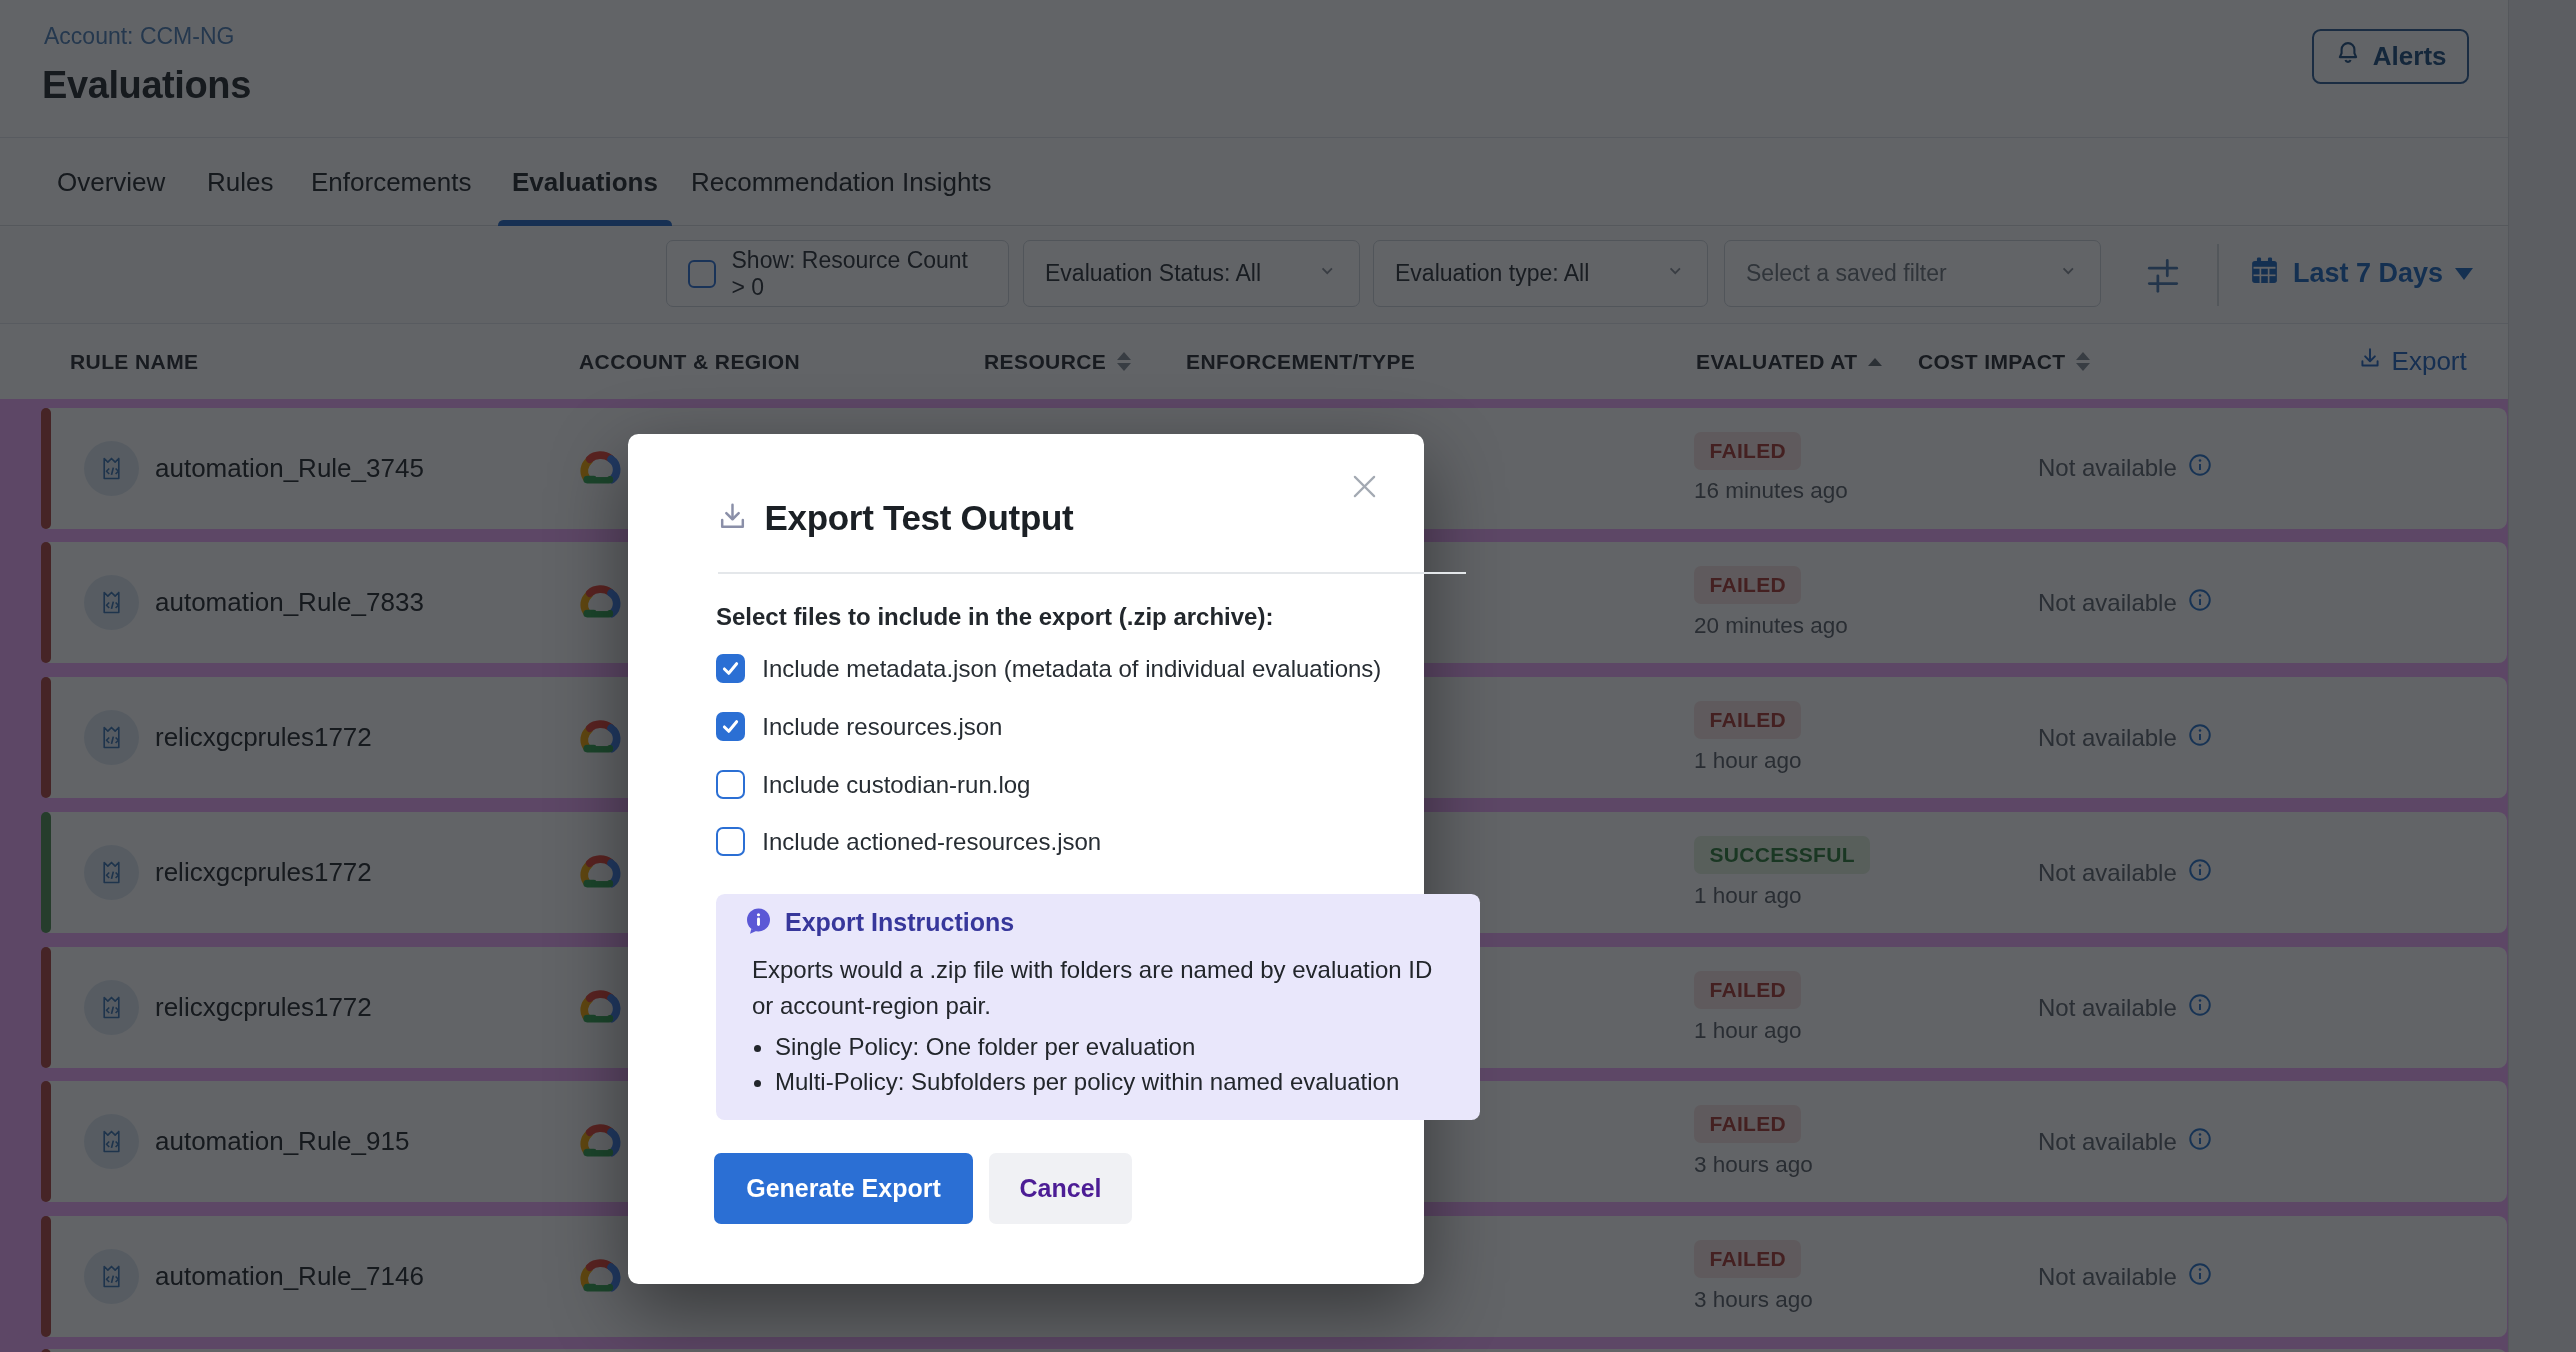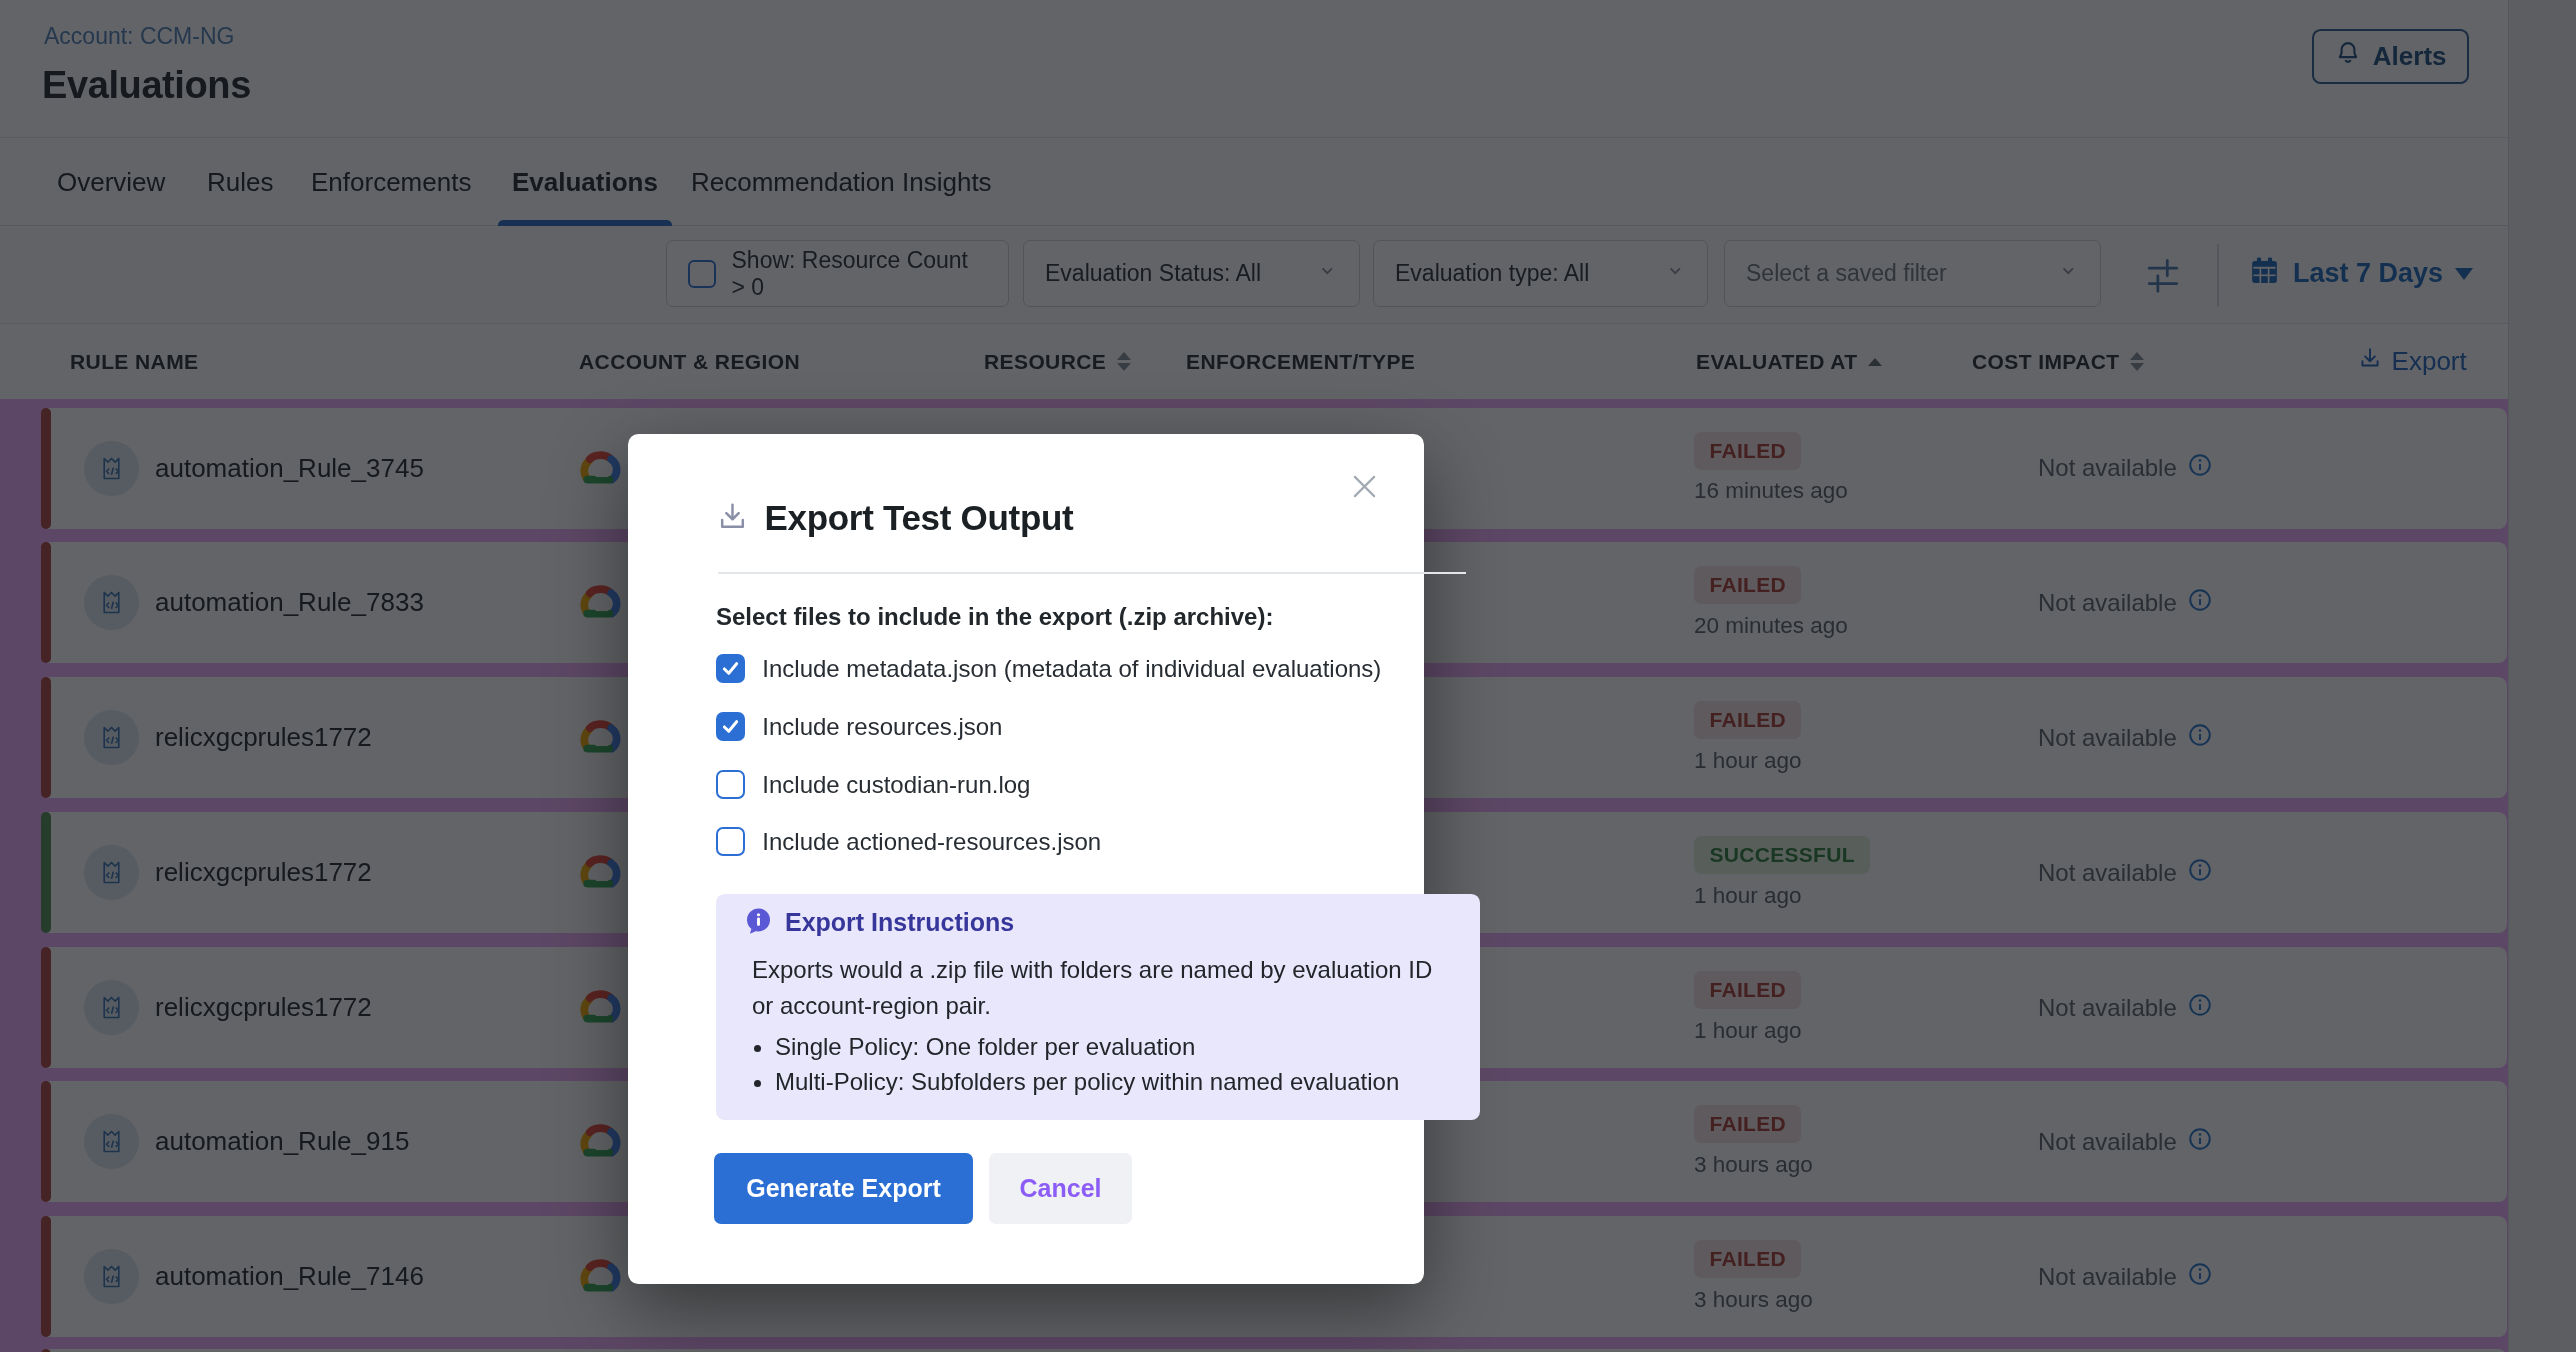--- a/index.html
+++ b/index.html
@@ -67,21 +67,21 @@
   .cb { width:29px; height:29px; border-radius:7px; flex:none; display:flex; align-items:center; justify-content:center; }
   .cb[data-checked="true"] { background:#2B6FD4; }
   .cb[data-checked="false"] { border:2.6px solid #2B6FD4; background:#fff; }
   .cb-label { font-size:24px; color:#272D33; }
   .infobox { position:absolute; left:88px; top:460px; width:764px; height:226px; background:#E9E7FB; border-radius:8.6px; padding:12px 28px; }
   .info-head { display:flex; align-items:center; gap:12px; margin-bottom:14px; }
   .info-title { font-size:25px; font-weight:700; color:#37379B; }
   .info-body { font-size:24px; color:#22262B; line-height:36px;margin-left:8px; }
   .info-bullets { margin:5.2px 0 0 31px; font-size:24px; color:#22262B; line-height:35px; }
   .btn-generate { position:absolute; left:86px; top:719px; width:259px; height:71px; border-radius:7px; background:#2B6FD4; color:#fff; font-size:25px; font-weight:700; display:flex; align-items:center; justify-content:center; cursor:pointer; }
-  .btn-cancel { position:absolute; left:361px; top:719px; width:143px; height:71px; border-radius:7px; background:#F0F1F4; color:#8b5cf6; font-size:25px; font-weight:700; display:flex; align-items:center; justify-content:center; cursor:pointer; }
+  .btn-cancel { position:absolute; left:361px; top:719px; width:143px; height:71px; border-radius:7px; background:#F0F1F4; color:#4c1d95; font-size:25px; font-weight:700; display:flex; align-items:center; justify-content:center; cursor:pointer; }
 </style>
 </head>
 <body>
 
 <div>
 
   <div class="right-gutter"></div>
 
   <div class="breadcrumb">Account: CCM-NG</div>
   <div class="page-title">Evaluations</div>
@@ -176,21 +176,21 @@
           <span class="tri-down"></span>
         </span>
     </div>
     <div class="th" style="left:1186px;">
         <span>ENFORCEMENT/TYPE</span>
       </div>
     <div class="th" style="left:1696px;">
       <span>EVALUATED AT</span>
       <span class="tri-up dark"></span>
     </div>
-    <div class="th" style="left:1972px;justify-content:flex-end;">
+    <div class="th" style="left:1918px;justify-content:flex-end;">
       <span>COST IMPACT</span>
       <span class="sort-stack">
           <span class="tri-up"></span>
           <span class="tri-down"></span>
         </span>
     </div>
     <div class="export-link">
       <span>
         <svg width="26" height="26" viewBox="0 0 24 24" fill="none" stroke="#2265BF" stroke-width="1.8" stroke-linecap="round" stroke-linejoin="round">
           <path d="M12 4v10"></path>

